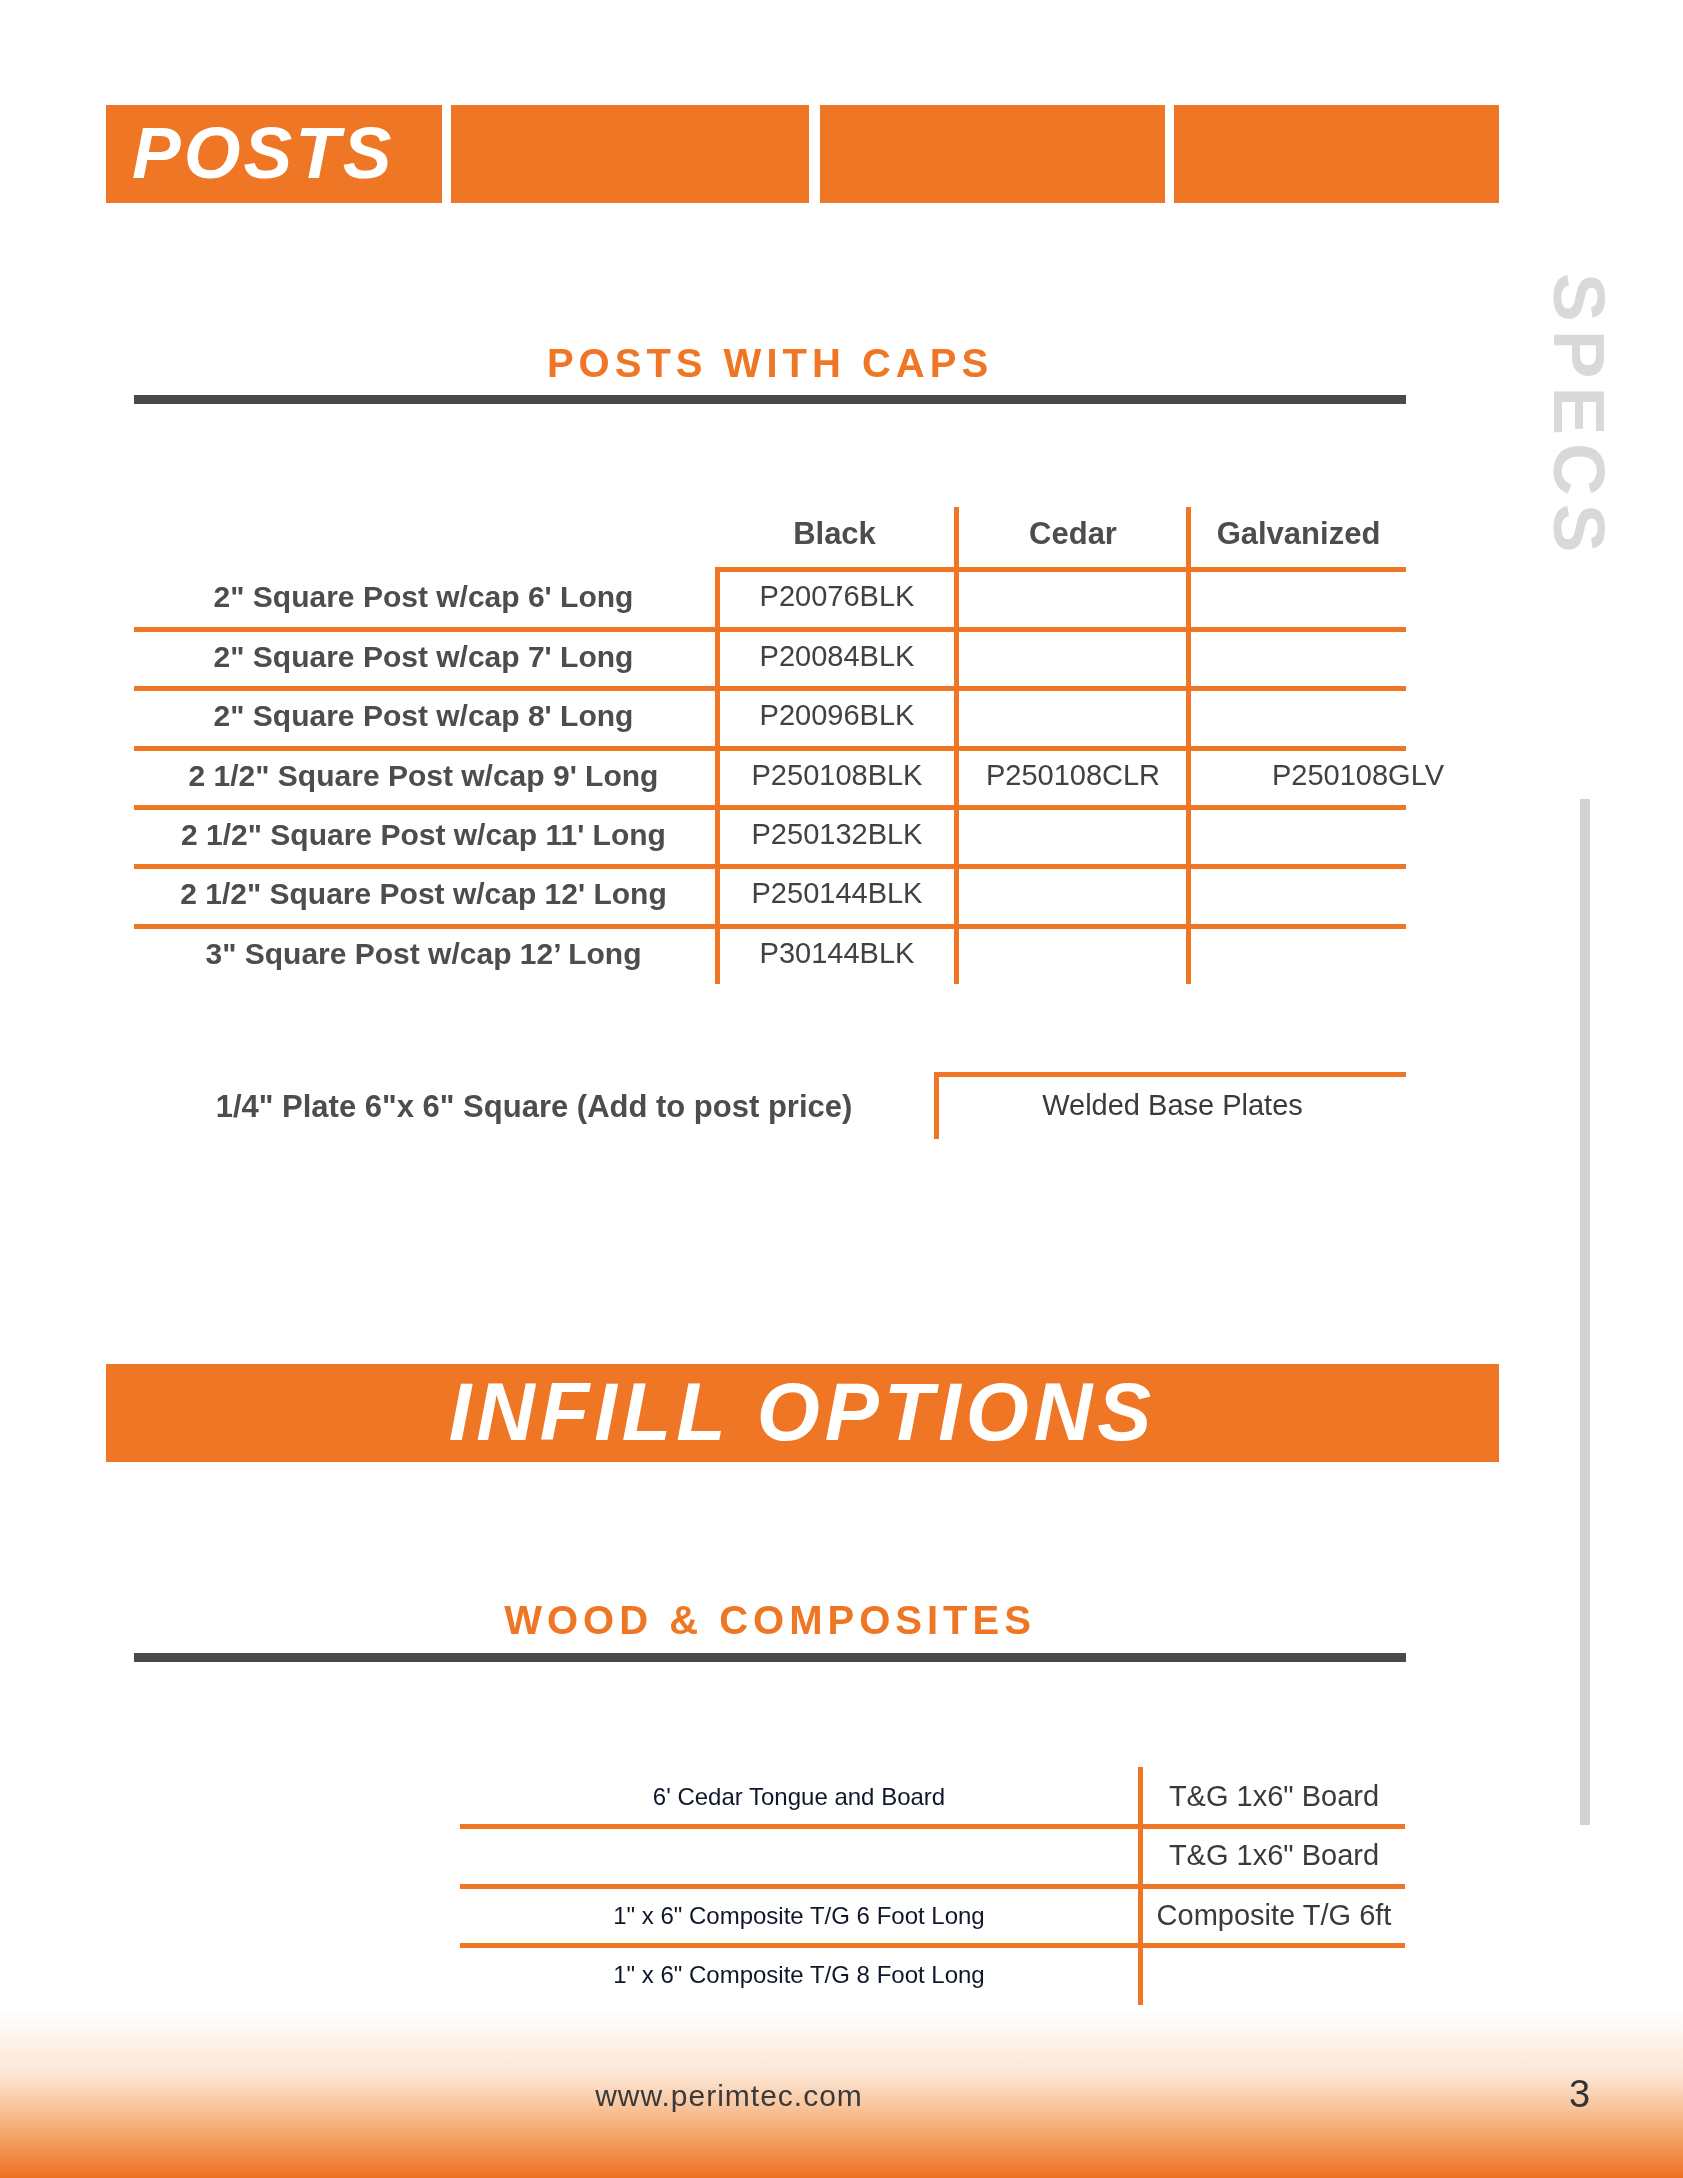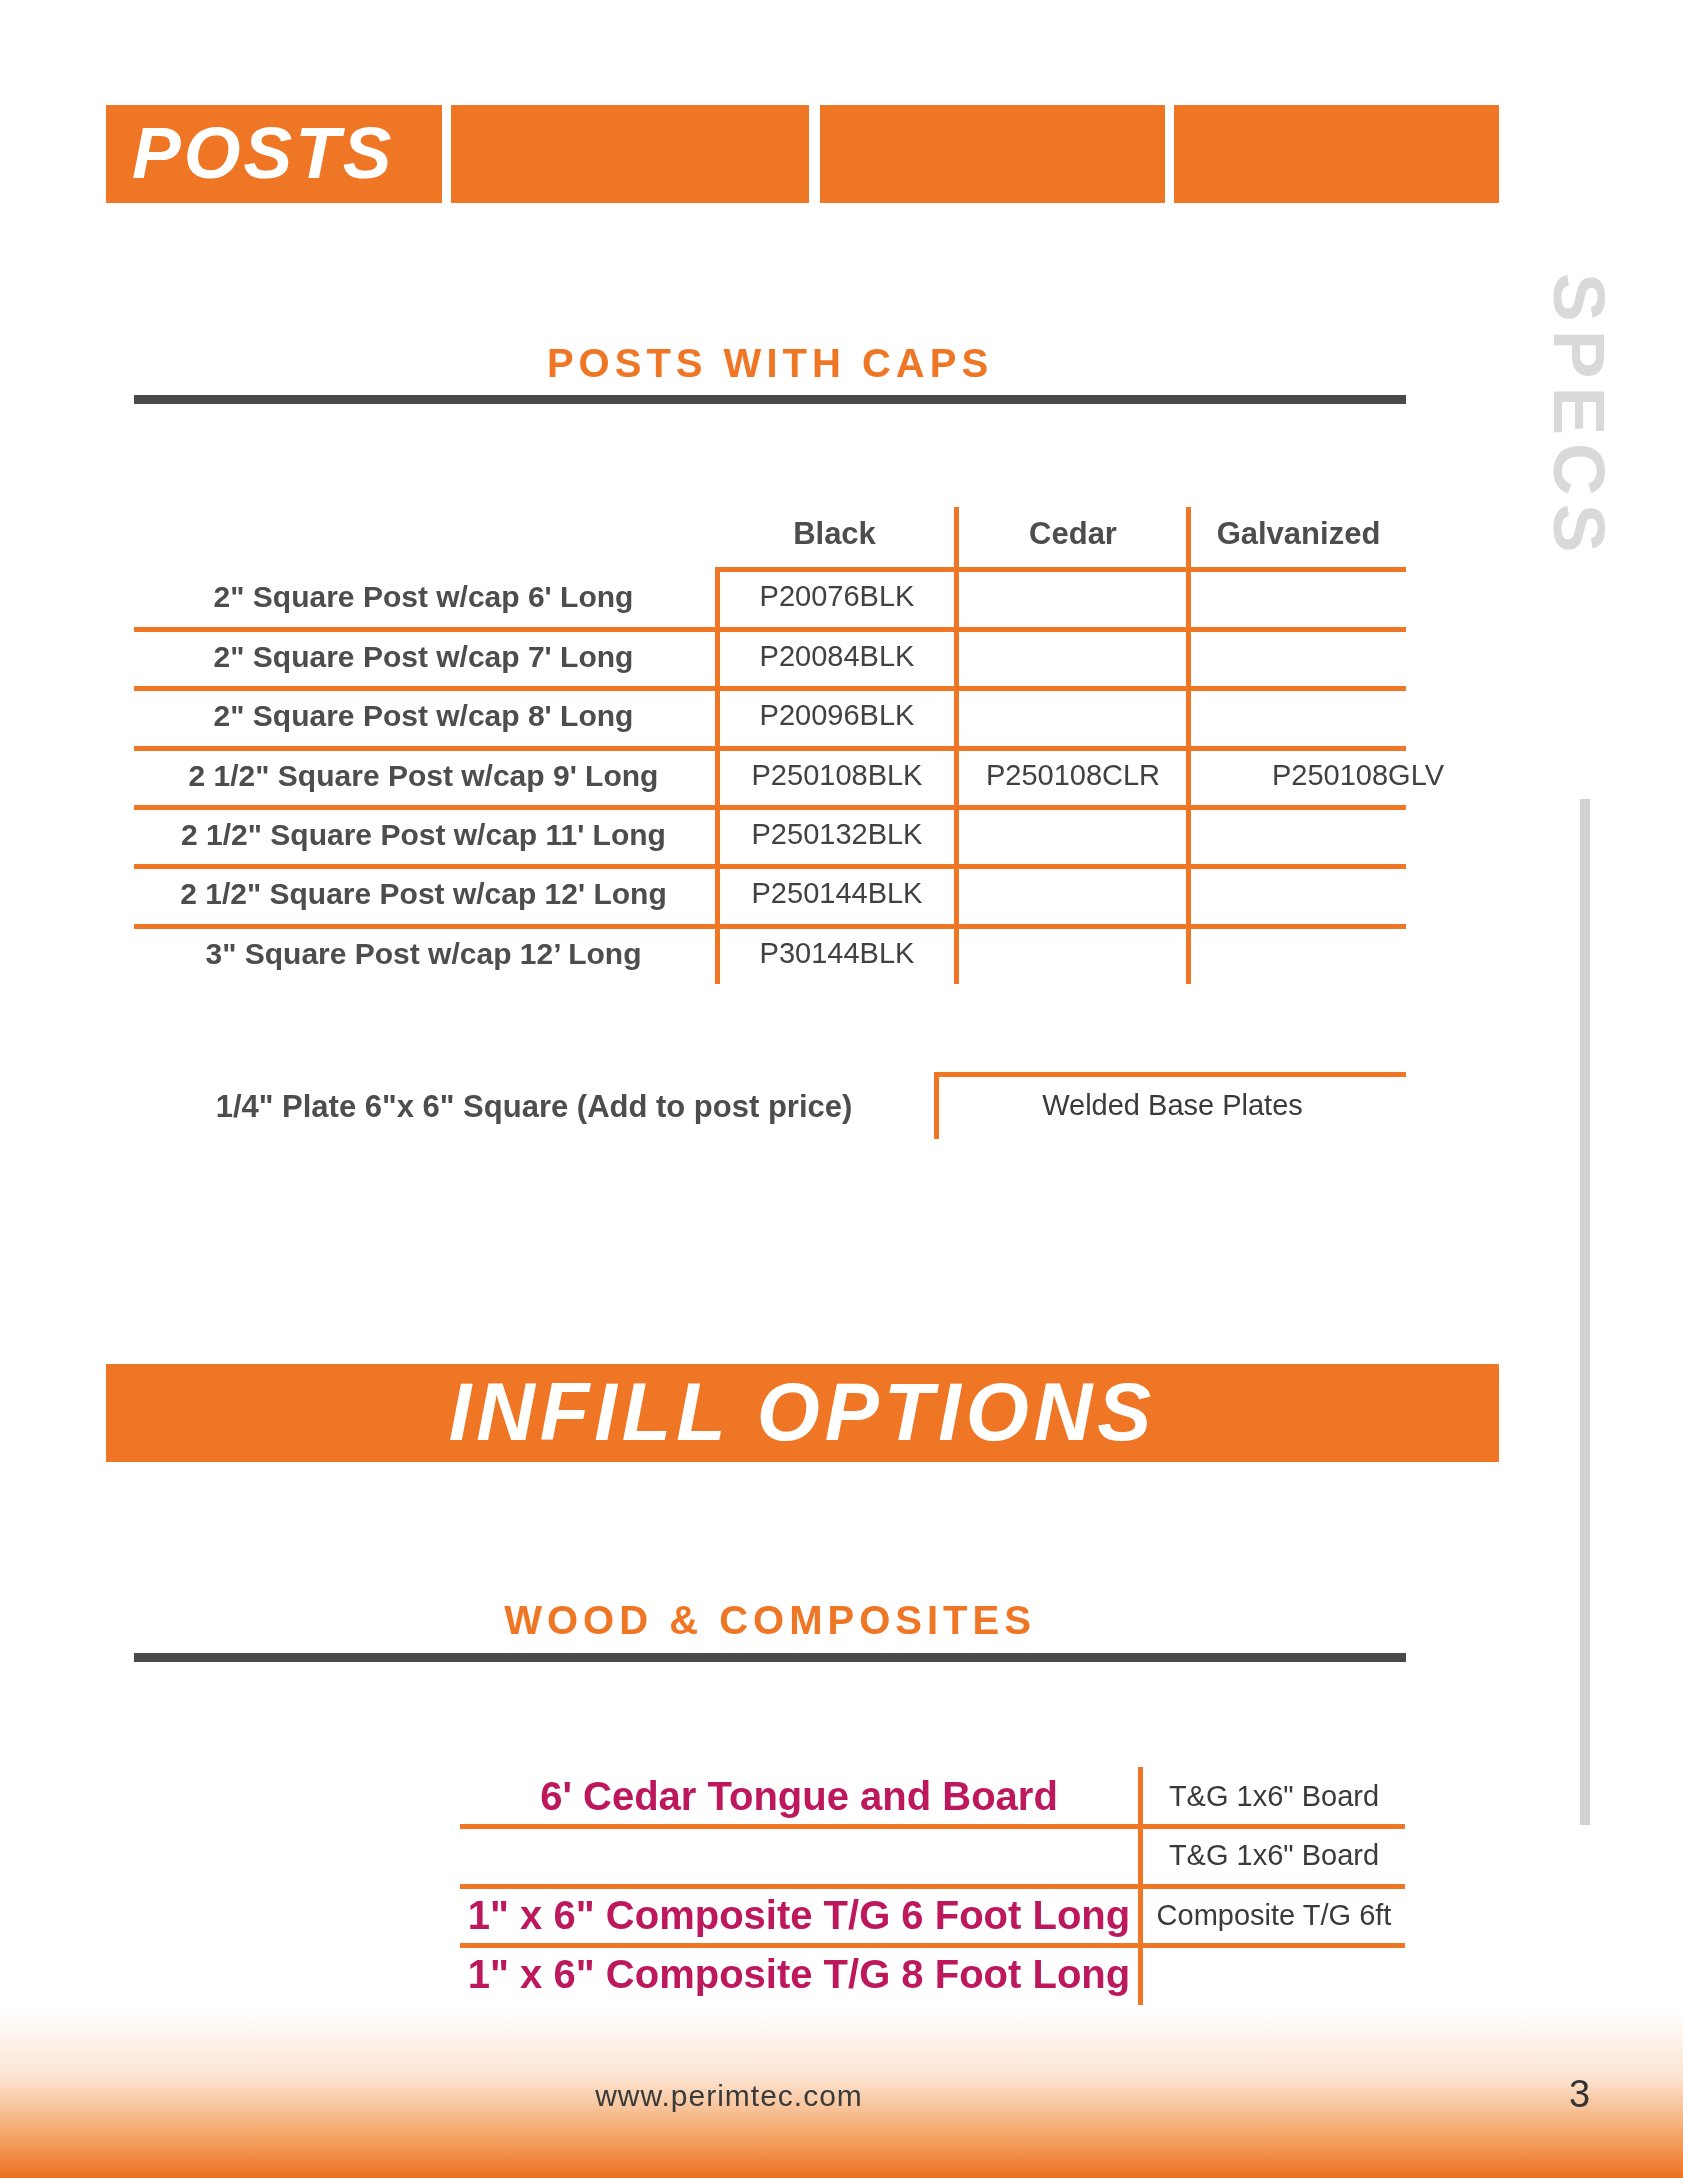--- a/index.html
+++ b/index.html
@@ -61,21 +61,21 @@
   
   .banner{position:absolute;left:106px;top:1364px;width:1393px;height:98px;background:#ee7624;
         color:#ffffff;text-align:center;line-height:96px;font-size:81px;font-weight:bold;
         font-style:italic;letter-spacing:5px;white-space:nowrap;}
 
   
   .tbl2{position:absolute;left:460px;top:1767px;width:945px;height:238px;}
   .tbl2 .vm{left:678px;top:0;width:5px;height:238px;}
   .tbl2 .hs{left:0;width:945px;height:5px;}
   .t2-lbl{position:absolute;left:0;width:678px;height:59px;line-height:59px;text-align:center;
-        font-size:40px;font-weight:bold;color:#be185d;white-space:nowrap;}
+        font-size:24px;font-weight:normal;color:#0f172a;white-space:nowrap;}
   .t2-val{position:absolute;left:683px;width:262px;height:59px;line-height:59px;text-align:center;
         font-size:29px;color:#3a3a3a;white-space:nowrap;}
 
   
   .grad{position:absolute;left:0;top:2010px;width:1683px;height:168px;
         background:linear-gradient(180deg, rgba(255,255,255,0) 0%, #fce4d1 40%, #f4a567 75%, #ed7022 100%);}
   .furl{position:absolute;left:0;top:2079px;width:1458px;text-align:center;
         font-size:30px;color:#3a3a3a;letter-spacing:1px;}
   .pnum{position:absolute;left:1550px;top:2073px;width:59px;text-align:center;
         font-size:38px;color:#333333;}

